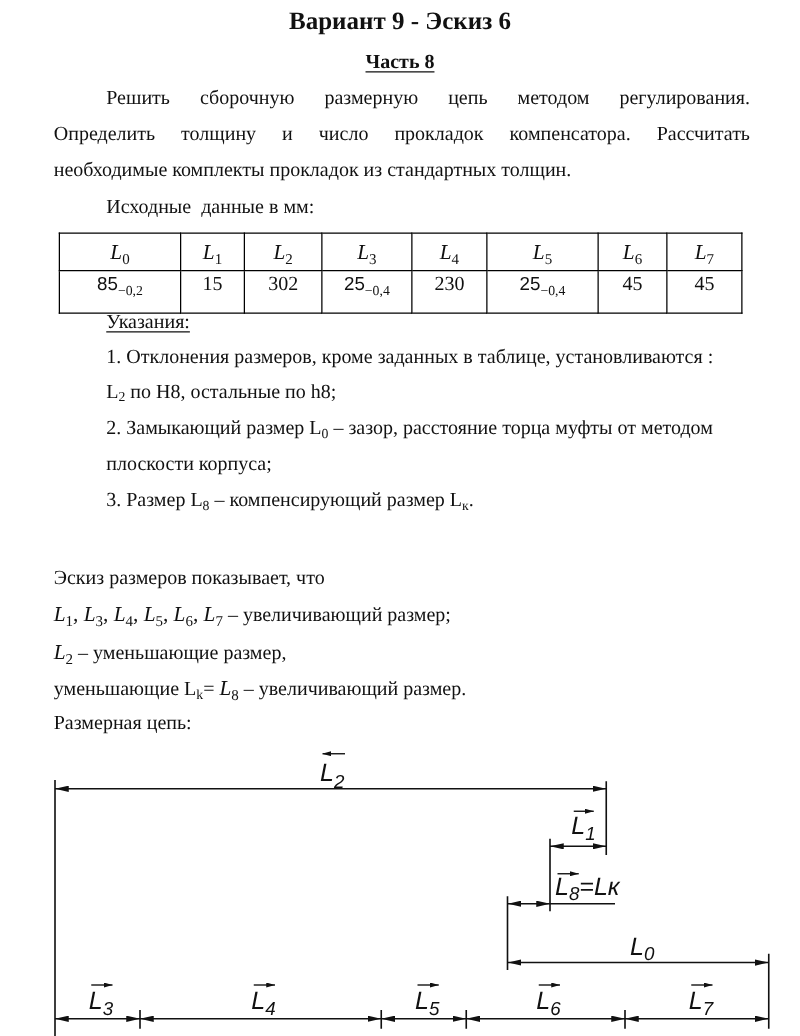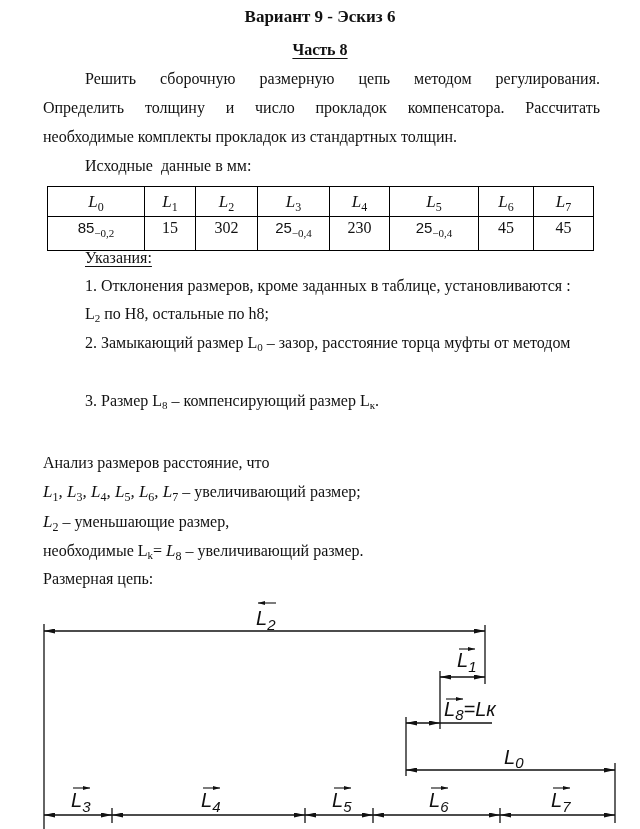--- a/index.html
+++ b/index.html
@@ -3,21 +3,21 @@
 <meta charset="utf-8">
 <style>
   html, body { margin: 0; padding: 0; background: #ffffff; }
   #page {
     position: relative; width: 640px; height: 829px; overflow: hidden;
     background: #ffffff; color: #111;
     font-family: "Liberation Serif", serif; font-size: 16px;
   }
   .ln { position: absolute; height: 20px; line-height: 20px; white-space: pre; }
   .center { left: 0; width: 640px; text-align: center; }
-  .bold { font-weight: bold; font-size: 17px; }
+  .bold { font-weight: bold; font-size: 20px; }
   .ul { text-decoration: underline; text-underline-offset: 3px; }
   .just { text-align: justify; text-align-last: justify; white-space: normal; }
   .mi { font-style: italic; font-family: "Liberation Serif", serif; font-size: 17px; }
   .msub { font-size: 12px; vertical-align: -4px; line-height: 0; }
   .tsub { font-size: 11px; vertical-align: -3px; line-height: 0; }
   table.data {
     position: absolute; left: 47px; top: 186px; border-collapse: collapse;
     table-layout: fixed; width: 546px;
   }
   table.data td {
@@ -79,31 +79,32 @@
     </tr>
   </tbody>
     </table>
 
   <div class="ln ul" style="top:248px; left:85px;">Указания:</div>
 
   <div class="ln" style="top:276px; left:85px;">1. Отклонения размеров, кроме заданных в таблице, установливаются :</div>
   <div class="ln" style="top:304px; left:85px;"><span>L</span><span class="tsub">2</span><span> по H8, остальные по h8;</span></div>
 
   <div class="ln" style="top:333px; left:85px;"><span>2. Замыкающий размер L</span><span class="tsub">0</span><span> – зазор, расстояние торца муфты от методом</span></div>
+  <div class="ln" style="top:362px; left:85px;">плоскости корпуса;</div>
 
   <div class="ln" style="top:391px; left:85px;"><span>3. Размер L</span><span class="tsub">8</span><span> – компенсирующий размер L</span><span class="tsub">к</span><span>.</span></div>
 
 
-  <div class="ln" style="top:453px; left:43px;">Анализ размеров расстояние, что</div>
+  <div class="ln" style="top:453px; left:43px;">Эскиз размеров показывает, что</div>
 
   <div class="ln" style="top:482px; left:43px;"><span class="mi">L</span><span class="msub">1</span><span class="mi">, </span><span class="mi">L</span><span class="msub">3</span><span class="mi">, </span><span class="mi">L</span><span class="msub">4</span><span class="mi">, </span><span class="mi">L</span><span class="msub">5</span><span class="mi">, </span><span class="mi">L</span><span class="msub">6</span><span class="mi">, </span><span class="mi">L</span><span class="msub">7</span><span> – увеличивающий размер;</span></div>
 
   <div class="ln" style="top:512px; left:43px;"><span class="mi">L</span><span class="msub">2</span><span> – уменьшающие размер,</span></div>
 
-  <div class="ln" style="top:541px; left:43px;"><span>необходимые L</span><span class="tsub">k</span><span>= </span><span class="mi">L</span><span class="msub">8</span><span> – увеличивающий размер.</span></div>
+  <div class="ln" style="top:541px; left:43px;"><span>уменьшающие L</span><span class="tsub">k</span><span>= </span><span class="mi">L</span><span class="msub">8</span><span> – увеличивающий размер.</span></div>
 
   <div class="ln" style="top:569px; left:43px;">Размерная цепь:</div>
 
   <svg id="chain" width="640" height="829" viewBox="0 0 640 829">
     <defs>
       <marker id="arr" viewBox="0 0 11 5" refX="11" refY="2.5" markerWidth="11" markerHeight="5" markerUnits="userSpaceOnUse" orient="auto-start-reverse">
         <path d="M0,0 L11,2.5 L0,5 z" fill="#111"></path>
       </marker>
       <marker id="arr-s" viewBox="0 0 7 4" refX="7" refY="2" markerWidth="7" markerHeight="4" markerUnits="userSpaceOnUse" orient="auto-start-reverse">
         <path d="M0,0 L7,2 L0,4 z" fill="#111"></path>

